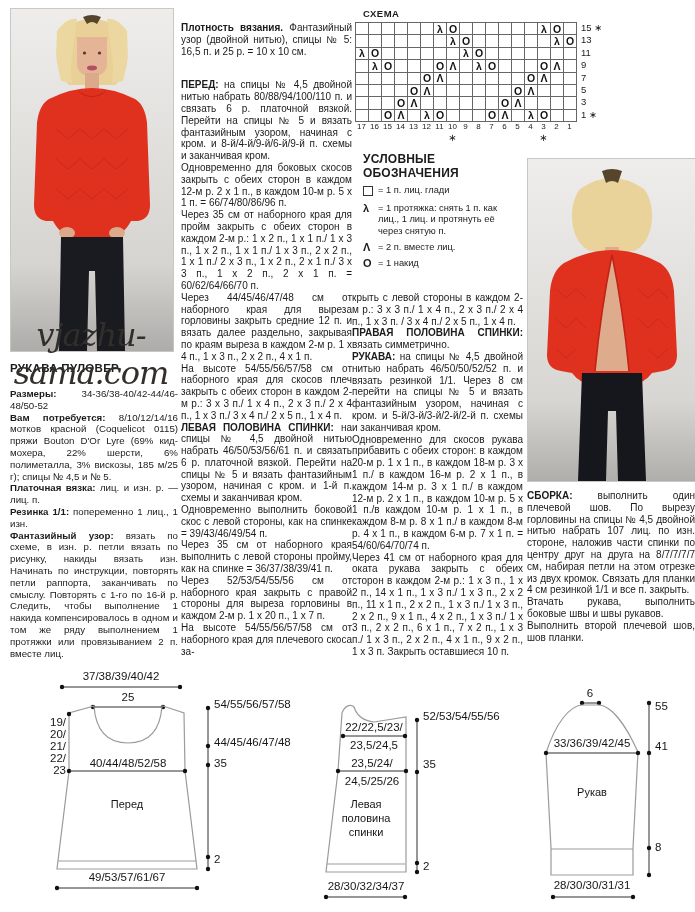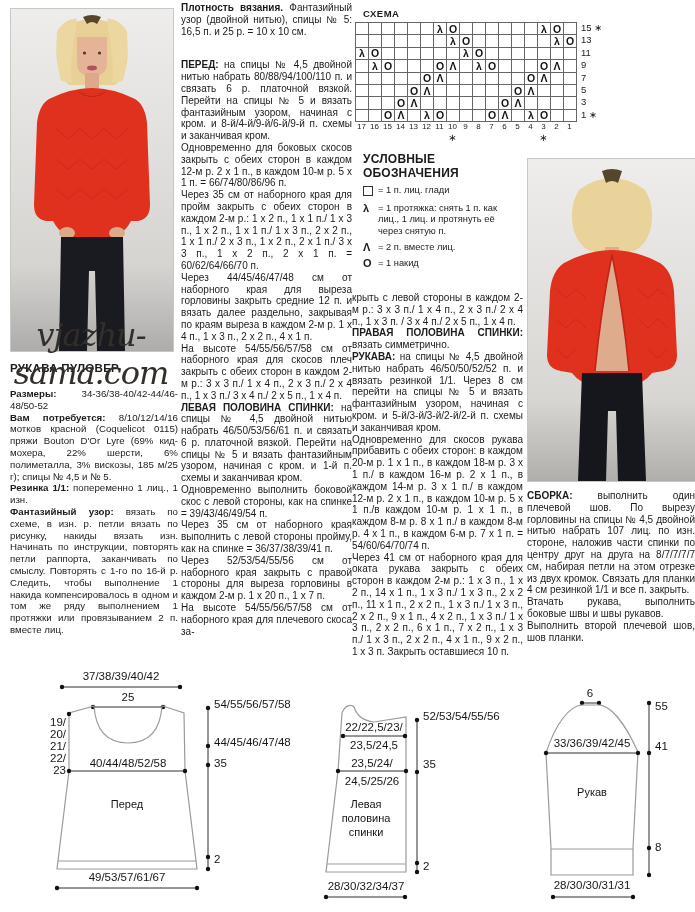--- a/index.html
+++ b/index.html
@@ -9,21 +9,21 @@
   .photo{position:absolute;border:1px solid #c9c7c4;overflow:hidden;}
   #photo-front{left:10px;top:8px;width:162px;height:342px;}
   #photo-back{left:527px;top:158px;width:168px;height:322px;}
   
   #watermark{position:absolute;left:0;top:316px;width:182px;text-align:center;
     font-family:"DejaVu Serif",serif;font-style:italic;font-size:32px;color:#322e2a;
     letter-spacing:-1px;z-index:5;}
   
   .tcol{position:absolute;font-size:10px;line-height:11.8px;text-align:justify;}
   #left-col{left:10px;top:360px;width:168px;font-size:9.7px;}
-  #col2{left:181px;top:2px;width:171px;}
+  #col2{left:181px;top:22px;width:171px;}
   #col3{left:352px;top:292px;width:171px;}
   #assembly{left:527px;top:490px;width:168px;}
   .para{margin:0;}
   .para.gap-top{margin-top:22px;}
   .lead{font-weight:bold;}
   #left-heading{position:absolute;left:10px;top:362px;font-size:11.5px;font-weight:bold;
     letter-spacing:.3px;}
   #left-col{top:388px;}
   
   #chart{position:absolute;left:353px;top:8px;width:300px;height:142px;}
@@ -92,20 +92,21 @@
       </g>
     </svg>
   </div>
 
   <div id="watermark">vjazhu-sama.com</div>
 
   <div id="left-heading">РУКАВА ПУЛОВЕР</div>
   <div id="left-col" class="tcol">
     <p class="para"><span class="lead">Размеры:</span><span> 34-36/38-40/42-44/46-48/50-52</span></p>
     <p class="para"><span class="lead">Вам потребуется:</span><span> 8/10/12/14/16 мотков красной (Coquelicot 0115) пряжи Bouton D'Or Lyre (69% кид-мохера, 22% шерсти, 6% полиметалла, 3% вискозы, 185 м/25 г); спицы № 4,5 и № 5.</span></p>
+    <p class="para"><span class="lead">Платочная вязка:</span><span> лиц. и изн. р. — лиц. п.</span></p>
     <p class="para"><span class="lead">Резинка 1/1:</span><span> попеременно 1 лиц., 1 изн.</span></p>
     <p class="para"><span class="lead">Фантазийный узор:</span><span> вязать по схеме, в изн. р. петли вязать по рисунку, накиды вязать изн. Начинать по инструкции, повторять петли раппорта, заканчивать по смыслу. Повторять с 1-го по 16-й р. Следить, чтобы выполнение 1 накида компенсировалось в одном и том же ряду выполнением 1 протяжки или провязыванием 2 п. вместе лиц.</span></p>
   </div>
 
   <div id="col2" class="tcol">
     <p class="para"><span class="lead">Плотность вязания.</span><span> Фантазийный узор (двойной нитью), спицы № 5: 16,5 п. и 25 р. = 10 x 10 см.</span></p>
     <p class="para gap-top"><span class="lead">ПЕРЕД:</span><span> на спицы № 4,5 двойной нитью набрать 80/88/94/100/110 п. и связать 6 р. платочной вязкой. Перейти на спицы № 5 и вязать фантазийным узором, начиная с кром. и 8-й/4-й/9-й/6-й/9-й п. схемы и заканчивая кром.</span></p>
     <p class="para"><span class="lead"></span><span>Одновременно для боковых скосов закрыть с обеих сторон в каждом 12-м р. 2 x 1 п., в каждом 10-м р. 5 x 1 п. = 66/74/80/86/96 п.</span></p>
     <p class="para"><span class="lead"></span><span>Через 35 см от наборного края для пройм закрыть с обеих сторон в каждом 2-м р.: 1 x 2 п., 1 x 1 п./ 1 x 3 п., 1 x 2 п., 1 x 1 п./ 1 x 3 п., 2 x 2 п., 1 x 1 п./ 2 x 3 п., 1 x 2 п., 2 x 1 п./ 3 x 3 п., 1 x 2 п., 2 x 1 п. = 60/62/64/66/70 п.</span></p>
     <p class="para"><span class="lead"></span><span>Через 44/45/46/47/48 см от наборного края для выреза горловины закрыть средние 12 п. и вязать далее раздельно, закрывая по краям выреза в каждом 2-м р. 1 x 4 п., 1 x 3 п., 2 x 2 п., 4 x 1 п.</span></p>

